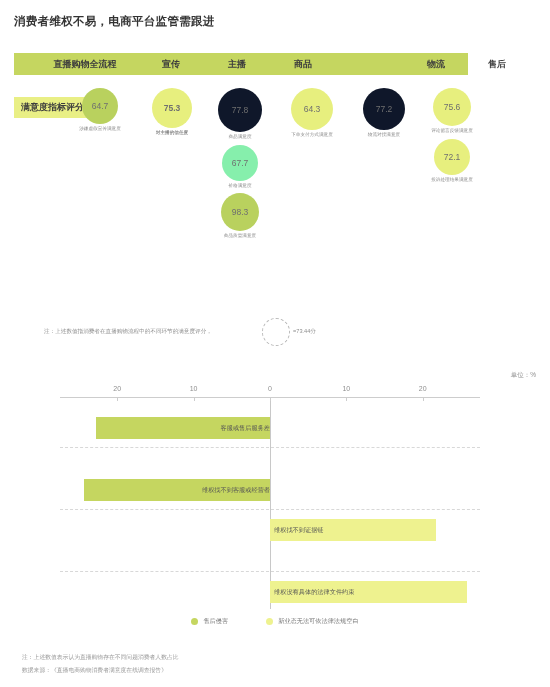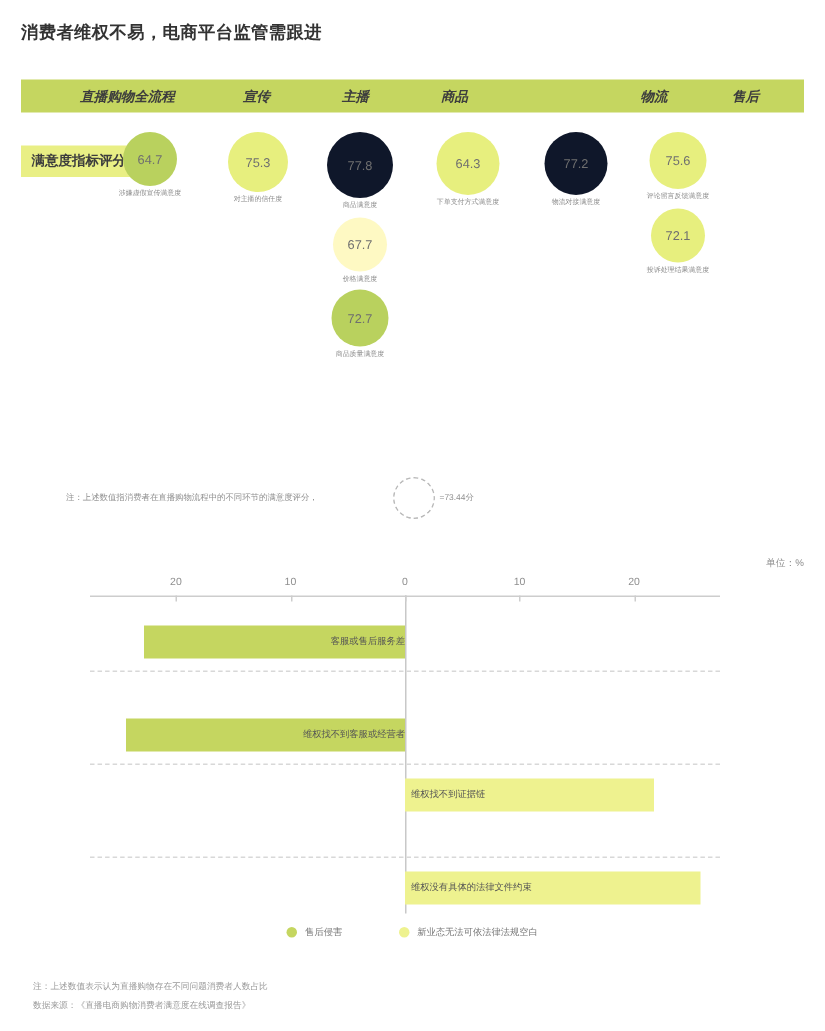--- a/index.html
+++ b/index.html
@@ -12,23 +12,22 @@
     overflow:hidden;
   }
   .title{
     position:absolute;left:14px;top:14px;
     font-size:11.5px;font-weight:bold;color:#333333;
     letter-spacing:.3px;
   }
 
   
   .band{
-    position:absolute;left:14px;top:53px;width:522px;height:22px;
+    position:absolute;left:14px;top:53px;width:454px;height:22px;
     background:#c5d660;
-    font-style:italic;
   }
   .band .cell{
     position:absolute;top:0;height:22px;line-height:22px;
     font-size:9px;font-weight:bold;color:#3d3d3d;text-align:center;
   }
 
   
   .scorelabel{
     position:absolute;left:14px;top:97px;
     background:#e9ef85;color:#3d3d3d;
@@ -125,37 +124,37 @@
   </div>
 
 <div class="scorelabel">满意度指标评分</div>
 <div id="score-cols">
     <div class="col" style="left: 57px;">
       <div class="node">
         <div class="circle" style="width: 36px; height: 36px; background: rgb(185, 209, 94);">64.7</div>
         <div class="cap">涉嫌虚假宣传满意度</div>
       </div>
     </div>
-    <div class="col" style="left: 129px;">
+    <div class="col" style="left: 129px; font-weight: bold;">
       <div class="node">
         <div class="circle" style="width: 40px; height: 40px; background: rgb(231, 239, 126);">75.3</div>
         <div class="cap">对主播的信任度</div>
       </div>
     </div>
     <div class="col" style="left: 197px;">
       <div class="node">
         <div class="circle" style="width: 44px; height: 44px; background: #0f172a;">77.8</div>
         <div class="cap">商品满意度</div>
       </div>
       <div class="node">
-        <div class="circle" style="width: 36px; height: 36px; background: #fef9c3;">67.7</div>
+        <div class="circle" style="width: 36px; height: 36px; background: #86efac;">67.7</div>
         <div class="cap">价格满意度</div>
       </div>
       <div class="node">
-        <div class="circle" style="width: 38px; height: 38px; background: rgb(185, 209, 94);">72.7</div>
+        <div class="circle" style="width: 38px; height: 38px; background: rgb(185, 209, 94);">98.3</div>
         <div class="cap">商品质量满意度</div>
       </div>
     </div>
     <div class="col" style="left: 269px;">
       <div class="node">
         <div class="circle" style="width: 42px; height: 42px; background: rgb(231, 239, 126);">64.3</div>
         <div class="cap">下单支付方式满意度</div>
       </div>
     </div>
     <div class="col" style="left: 341px;">

